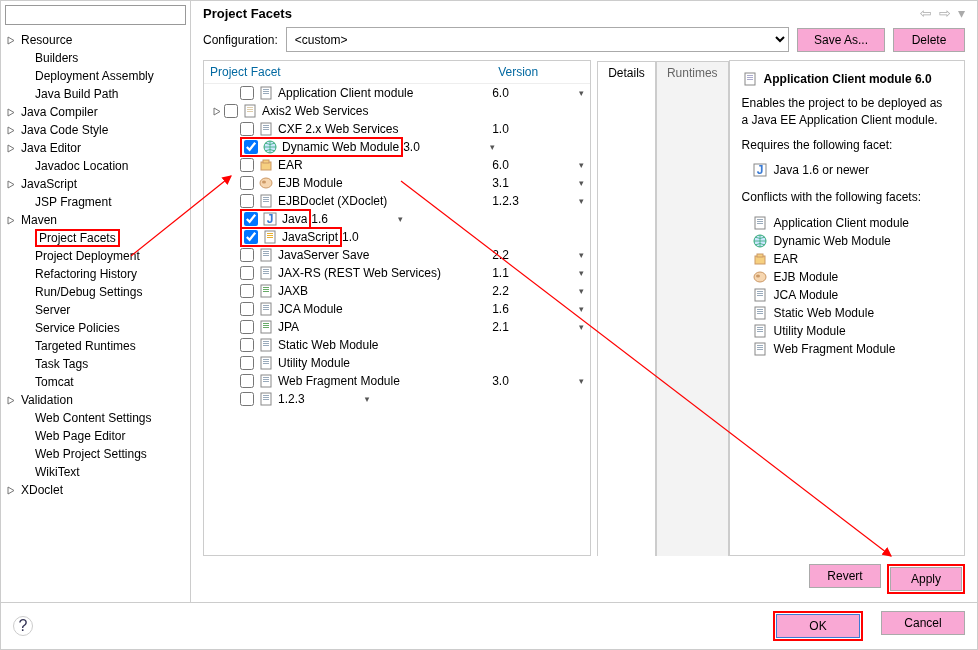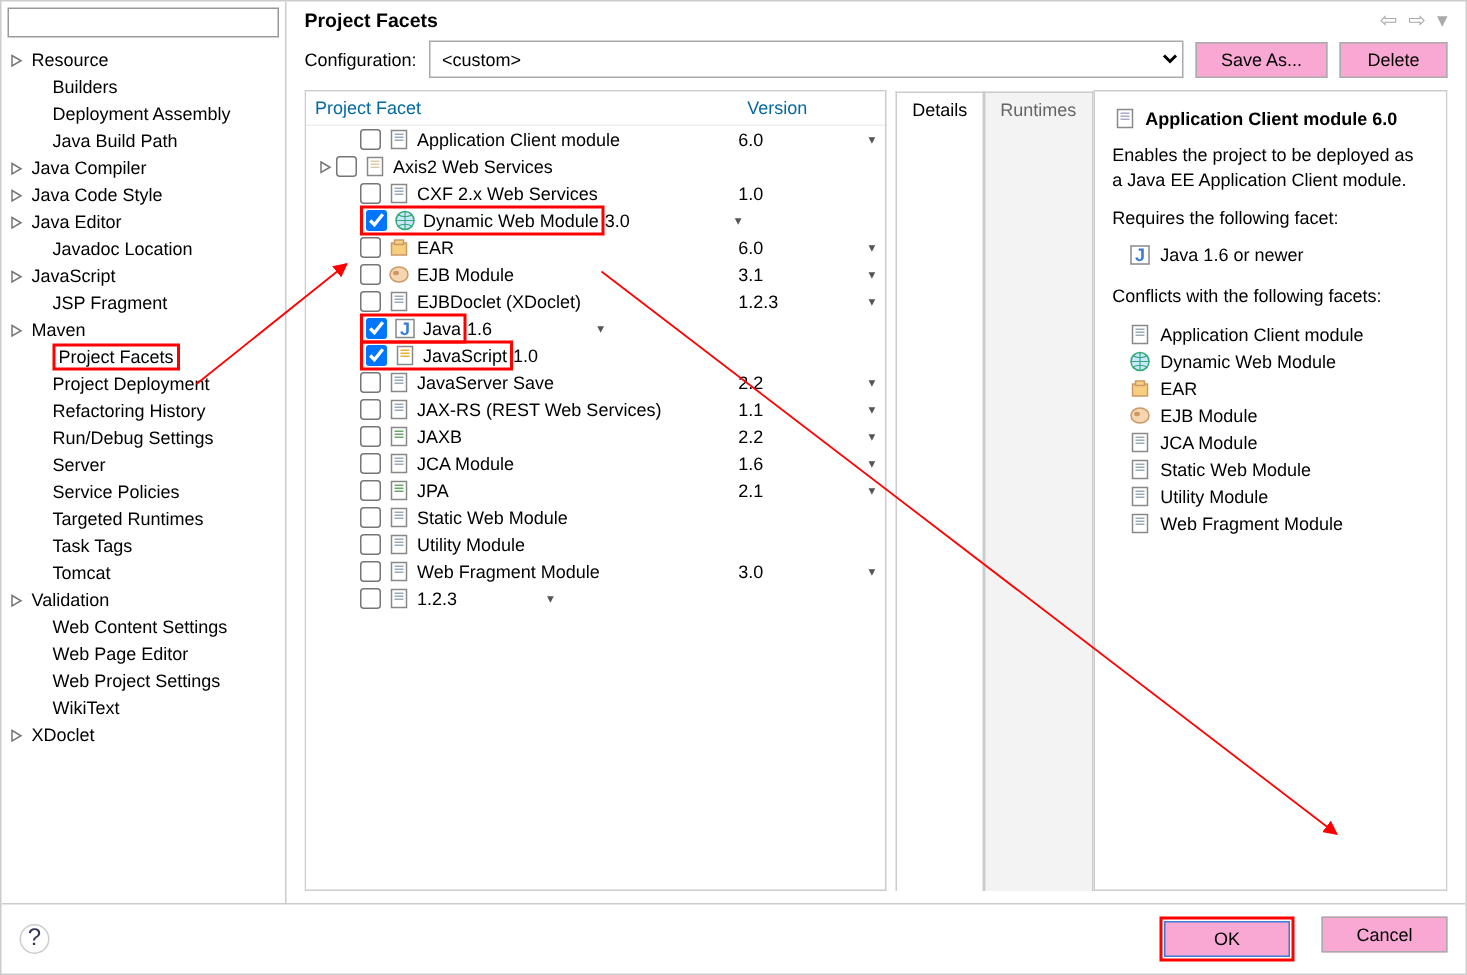--- a/index.html
+++ b/index.html
@@ -620,20 +620,24 @@
                     <rect x="4" y="7" width="6" height="1" fill="#9ab"></rect>
                   </svg>
                 </span>
                 <span>Web Fragment Module</span>
               </div>
             </div>
         </div>
       </div>
     </div>
 
+    <div class="apply-row">
+      <button class="btn">Revert</button>
+      <span class="highlight-box" style="padding:1px"><button class="btn">Apply</button></span>
+    </div>
   </div>
 </div>
 
 <div class="footer">
   <span class="footer-left">?</span>
   <div class="footer-right">
     <span class="highlight-box" style="padding:1px"><button class="btn" style="min-width:84px;border:1px solid #3a7bd5">OK</button></span>
     <button class="btn" style="min-width:84px">Cancel</button>
   </div>
 </div>

